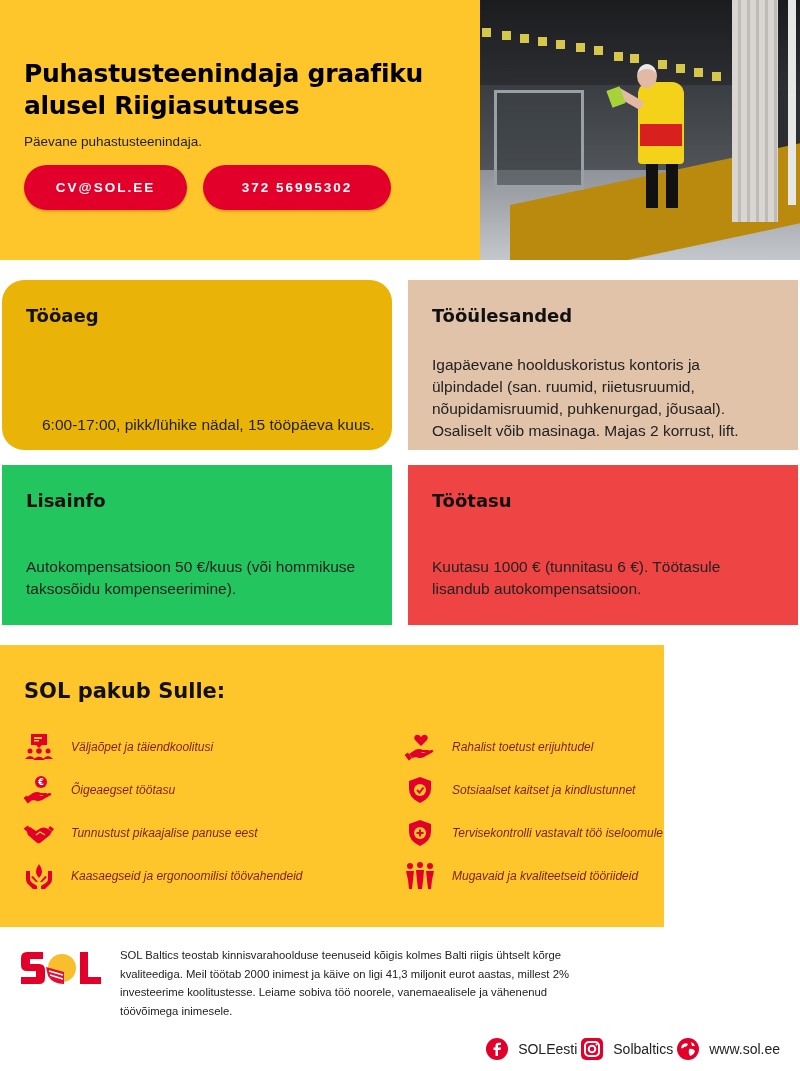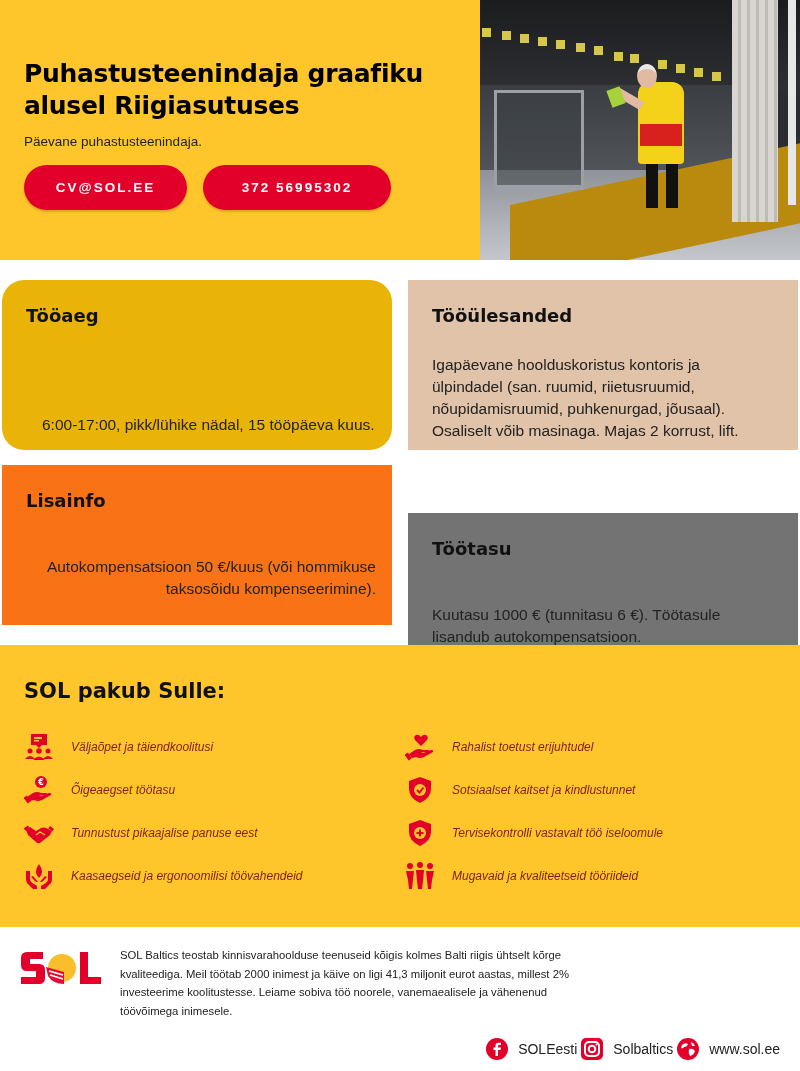--- a/index.html
+++ b/index.html
@@ -36,27 +36,27 @@
   .ph-cloth { position: absolute; left: 129px; top: 88px; width: 14px; height: 18px; background: #A8D23A; transform: rotate(-20deg); }
 
   
   .card { position: absolute; padding: 24px 24px 0 24px; }
   .card h2 { font-family: "DejaVu Sans", sans-serif; font-weight: bold; font-size: 18px; color: #111; line-height: 24px; }
   .card p { font-size: 15.5px; line-height: 22px; color: #222; }
   .card-tooaeg { left: 2px; top: 280px; width: 390px; height: 170px; background: #eab308; border-radius: 22px; }
   .card-tooaeg p { position: absolute; left: 40px; top: 102px; width: 340px; margin-top: 32px; }
   .card-ulesanded { left: 408px; top: 280px; width: 390px; height: 170px; background: #E0C3A9; }
   .card-ulesanded p { margin-top: 26px; }
-  .card-lisainfo { left: 2px; top: 465px; width: 390px; height: 160px; background: #f97316; }
-  .card-lisainfo p { position: absolute; left: 24px; top: 91px; width: 350px; text-align: right; }
-  .card-tootasu { left: 408px; top: 465px; width: 390px; height: 160px; background: #737373; margin-top: 48px; }
+  .card-lisainfo { left: 2px; top: 465px; width: 390px; height: 160px; background: #22c55e; }
+  .card-lisainfo p { position: absolute; left: 24px; top: 91px; width: 350px; }
+  .card-tootasu { left: 408px; top: 465px; width: 390px; height: 160px; background: #ef4444; }
   .card-tootasu p { position: absolute; left: 24px; top: 91px; width: 350px; }
 
   
-  .benefits { position: absolute; left: 0; top: 645px; width: 800px; height: 282px; background: #FFC62C; }
+  .benefits { position: absolute; left: 0; top: 645px; width: 664px; height: 282px; background: #FFC62C; }
   .benefits h2 { position: absolute; left: 24px; top: 34px; font-family: "DejaVu Sans", sans-serif; font-weight: bold; font-size: 21px; color: #111; }
   .ben-col { position: absolute; top: 80px; }
   .ben-col.left { left: 22px; }
   .ben-col.right { left: 403px; }
   .ben-item { display: flex; align-items: center; height: 43px; }
   .ben-icon { width: 34px; height: 34px; display: flex; align-items: center; justify-content: center; margin-right: 15px; }
   .ben-icon svg { width: 30px; height: 30px; }
   .ben-label { font-size: 12px; color: #7f1d1d; font-style: italic; }
 
   

